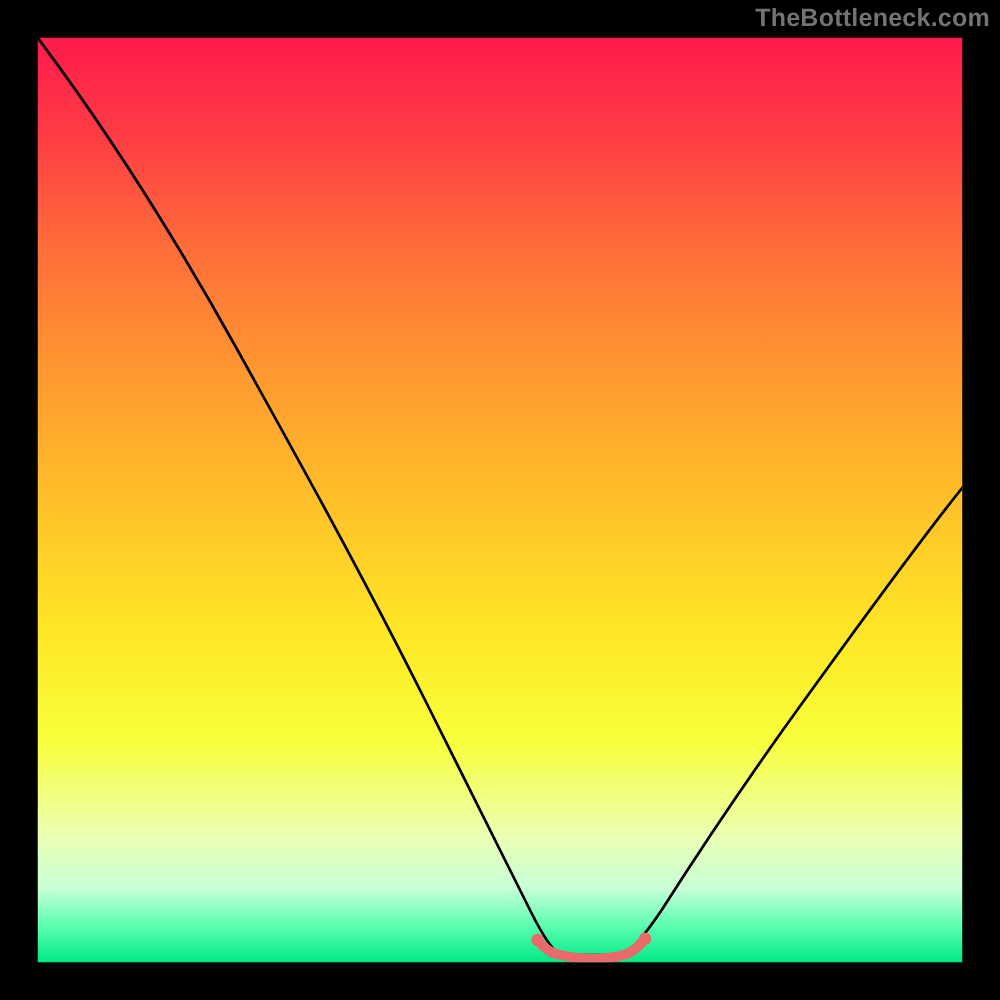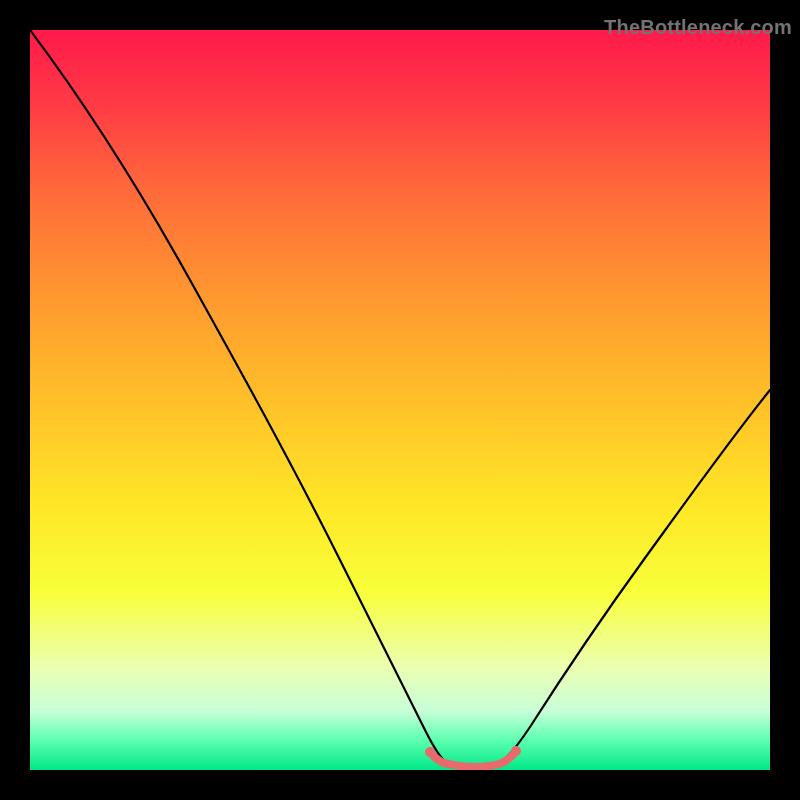--- a/index.html
+++ b/index.html
@@ -5,21 +5,21 @@
   * { margin: 0; padding: 0; box-sizing: border-box; }
   html, body { width: 800px; height: 800px; overflow: hidden; background: #000; }
   .frame {
     position: relative;
     width: 800px;
     height: 800px;
     background: #000;
   }
   .watermark {
     position: absolute;
-    top: 16px;
+    top: 4px;
     right: 8px;
     font-family: Arial, Helvetica, sans-serif;
     font-size: 20px;
     font-weight: 600;
     color: #737373;
     letter-spacing: 0.2px;
     z-index: 5;
   }
   .plot-area {
     position: absolute;

